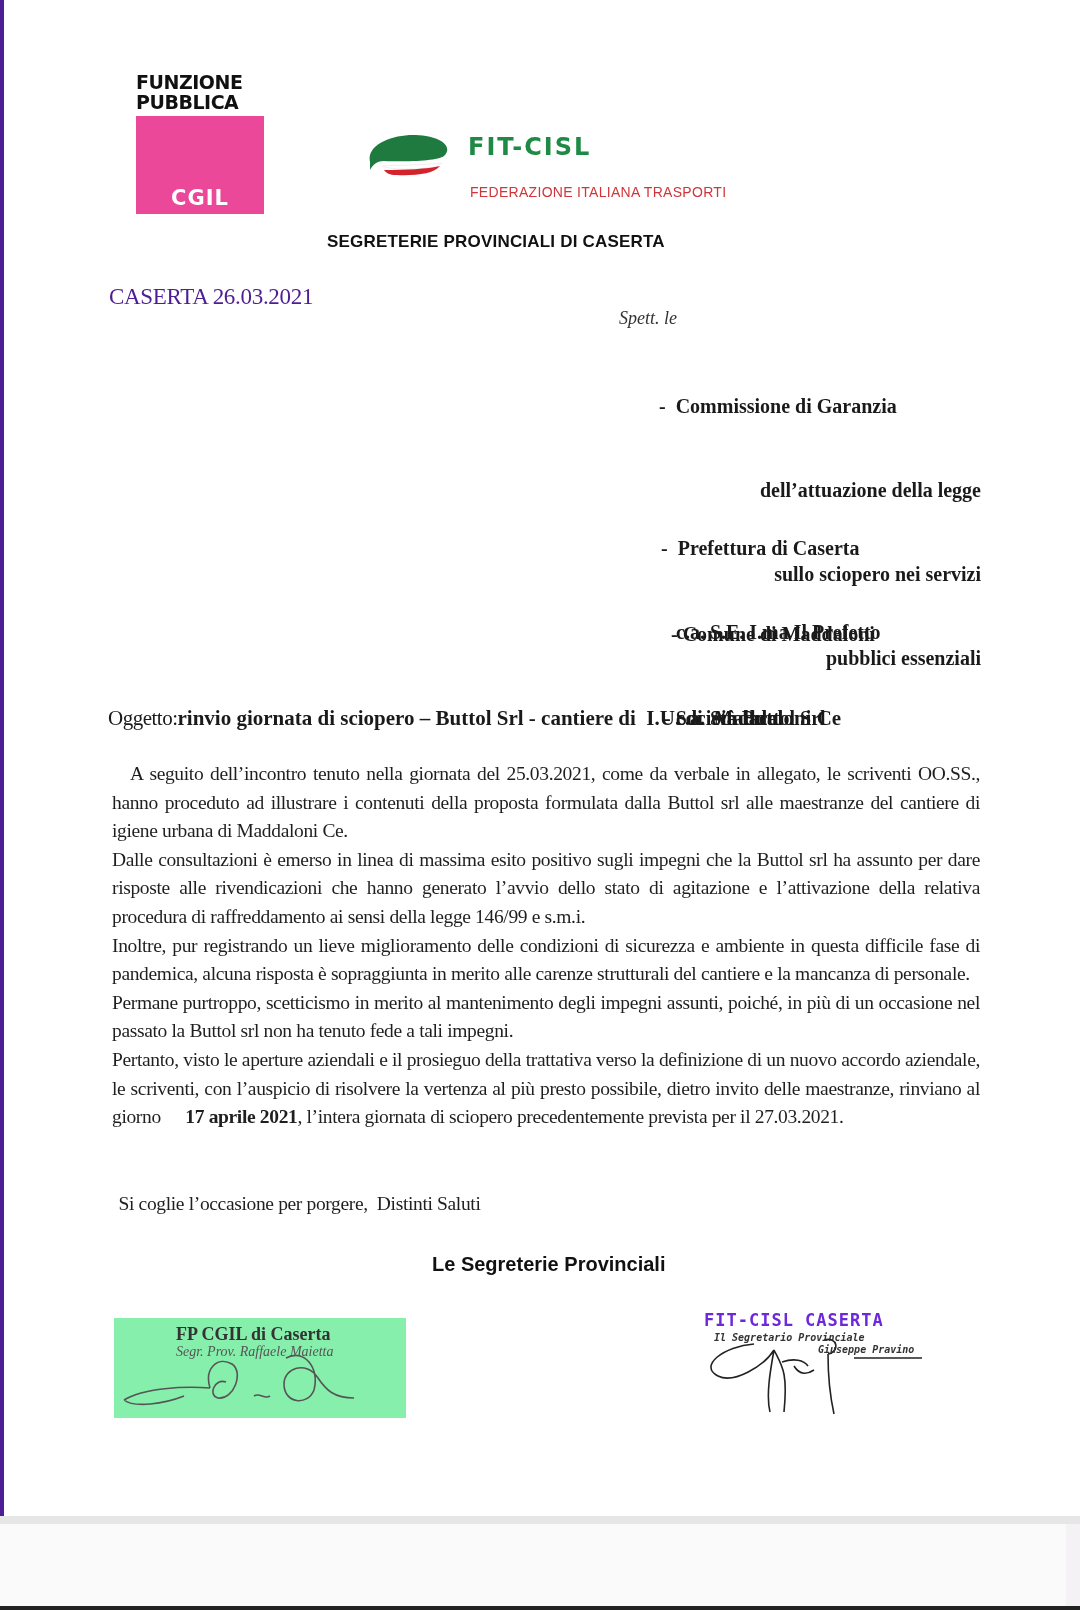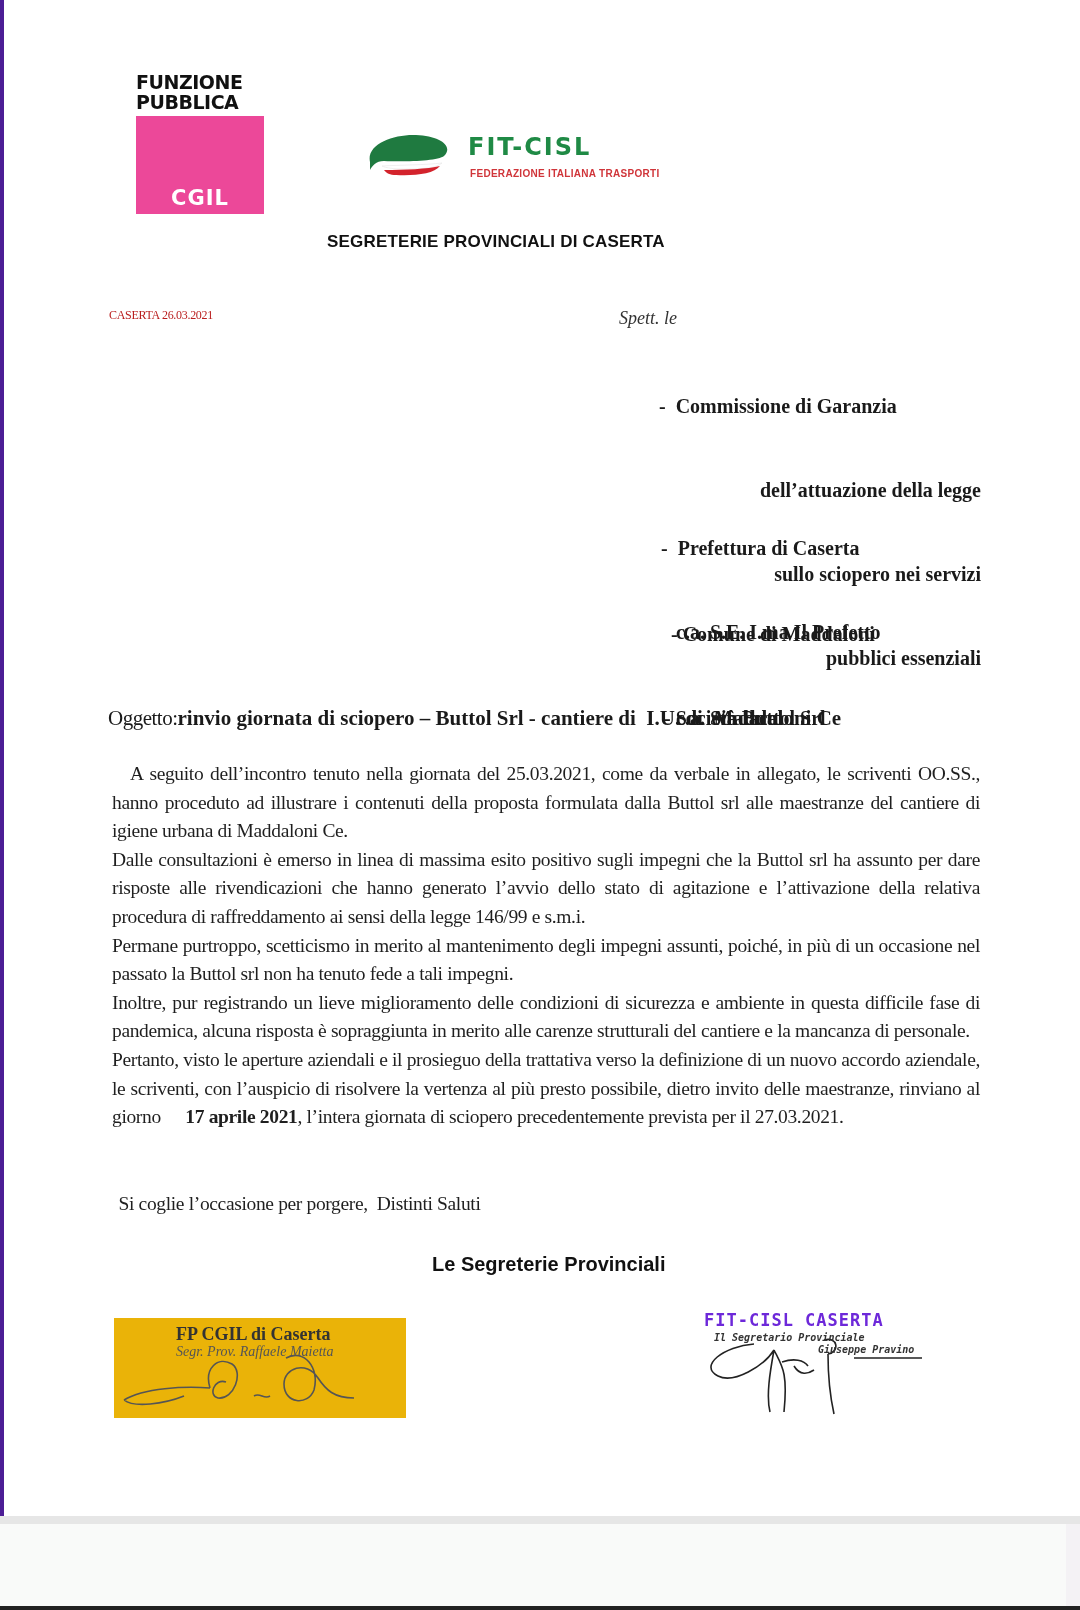--- a/index.html
+++ b/index.html
@@ -40,30 +40,30 @@
   }
 
   
   .fit-logo { position: absolute; left: 360px; top: 128px; width: 370px; height: 60px; }
   .fit-emblem { position: absolute; left: 0; top: 4px; width: 86px; height: 46px; }
   .fit-name {
     position: absolute; left: 104px; top: 0; font-family: "DejaVu Sans", sans-serif;
     font-weight: bold; font-size: 24px; color: #1f8a45; letter-spacing: 2px; line-height: 38px;
   }
   .fit-sub {
-    position: absolute; left: 106px; top: 40px; font-family: "Liberation Sans", sans-serif;
-    font-size: 10px; color: #d0353a; letter-spacing: 0.3px; font-weight: bold;
+    position: absolute; left: 106px; top: 56px; font-family: "Liberation Sans", sans-serif;
+    font-size: 14px; color: #d0353a; letter-spacing: 0.3px; font-weight: normal;
   }
 
   .heading {
     position: absolute; left: 323px; top: 232px; font-family: "Liberation Sans", sans-serif;
     font-weight: bold; font-size: 17px; color: #111; letter-spacing: 0.2px;
   }
   .date {
-    position: absolute; left: 105px; top: 284px; font-size: 12px; color: #b91c1c; letter-spacing: -0.3px; margin-top: 24px;
+    position: absolute; left: 105px; top: 284px; font-size: 23px; color: #4c1d95; letter-spacing: -0.3px;
   }
   .spett {
     position: absolute; left: 615px; top: 308px; font-style: italic; font-size: 18px; color: #333;
   }
   .rcpt { position: absolute; font-weight: bold; font-size: 20px; color: #1a1a1a; line-height: 28px; white-space: pre; }
   .r1 { left: 655px; top: 336px; text-align: right; width: 322px; }
   .r1 div { text-align: right; }
   .r1 .first { text-align: left; }
   .r2 { left: 657px; top: 478px; font-family: Liberation Serif, serif; }
   .r3 { left: 667px; top: 564px; }
@@ -82,21 +82,21 @@
   .body p { margin: 0; }
   .body .indent { text-indent: 18px; }
   .body b { font-weight: bold; margin-left: 20px; }
   .closing { position: absolute; left: 110px; top: 1193px; font-size: 19.5px; color: #1f1f1f; letter-spacing: -0.35px; white-space: pre; }
   .sign-title {
     position: absolute; left: 428px; top: 1253px; font-family: "Liberation Sans", sans-serif;
     font-weight: bold; font-size: 20px; color: #111;
   }
 
   
-  .sig-left { position: absolute; left: 110px; top: 1318px; width: 292px; height: 100px; background: #eab308; }
+  .sig-left { position: absolute; left: 110px; top: 1318px; width: 292px; height: 100px; background: #86efac; }
   .sig-left .org {
     position: absolute; left: 62px; top: 6px; font-weight: bold; font-size: 18px; color: #333; white-space: nowrap;
   }
   .sig-left .role {
     position: absolute; left: 62px; top: 26px; font-style: italic; font-size: 14px; color: #555; white-space: nowrap;
   }
   .sig-left svg { position: absolute; left: 0; top: 20px; }
 
   
   .sig-right { position: absolute; left: 700px; top: 1306px; width: 270px; height: 110px; }
@@ -157,22 +157,22 @@
   </div>
   <div class="rcpt r4">
     <div>- Società Buttol Srl</div>
   </div>
 
   <div class="subject"><span class="lbl">Oggetto:</span><span class="txt">rinvio giornata di sciopero – Buttol Srl - cantiere di  I.U. di  Maddaloni Ce</span></div>
 
   <div class="body">
     <p class="indent">A seguito dell’incontro tenuto nella giornata del 25.03.2021, come da verbale in allegato, le scriventi OO.SS., hanno proceduto ad illustrare i contenuti della proposta formulata dalla Buttol srl alle maestranze del cantiere di igiene urbana di Maddaloni Ce.</p>
     <p>Dalle consultazioni è emerso in linea di massima esito positivo sugli impegni che la Buttol srl ha assunto per dare risposte alle rivendicazioni che hanno generato l’avvio dello stato di agitazione e l’attivazione della relativa procedura di raffreddamento ai sensi della legge 146/99 e s.m.i.</p>
+    <p>Inoltre, pur registrando un lieve miglioramento delle condizioni di sicurezza e ambiente in questa difficile fase di pandemica, alcuna risposta è sopraggiunta in merito alle carenze strutturali del cantiere e la mancanza di personale.</p>
     <p>Permane purtroppo, scetticismo in merito al mantenimento degli impegni assunti, poiché, in più di un occasione nel passato la Buttol srl non ha tenuto fede a tali impegni.</p>
-    <p>Inoltre, pur registrando un lieve miglioramento delle condizioni di sicurezza e ambiente in questa difficile fase di pandemica, alcuna risposta è sopraggiunta in merito alle carenze strutturali del cantiere e la mancanza di personale.</p>
     <p><span>Pertanto, visto le aperture aziendali e il prosieguo della trattativa verso la definizione di un nuovo accordo aziendale, le scriventi, con l’auspicio di risolvere la vertenza al più presto possibile, dietro invito delle maestranze, rinviano al giorno </span><b>17 aprile 2021</b><span>, l’intera giornata di sciopero precedentemente prevista per il 27.03.2021.</span></p>
   </div>
 
   <div class="closing"> Si coglie l’occasione per porgere,  Distinti Saluti</div>
   <div class="sign-title">Le Segreterie Provinciali</div>
 
   <div class="sig-left">
     <svg width="292" height="80" viewBox="0 0 292 80">
       <path d="M10,62 C30,50 70,48 96,50 M96,50 C90,30 104,18 118,26 C130,34 120,62 104,60 C94,58 100,40 112,44 M140,58 C146,54 150,62 156,58 M172,20 C190,10 206,30 200,52 C194,68 170,66 170,46 C170,30 192,22 204,40 C212,52 220,60 240,60 M10,62 C20,70 50,66 70,58" stroke="#555" stroke-width="1.6" fill="none"></path>
     </svg>

